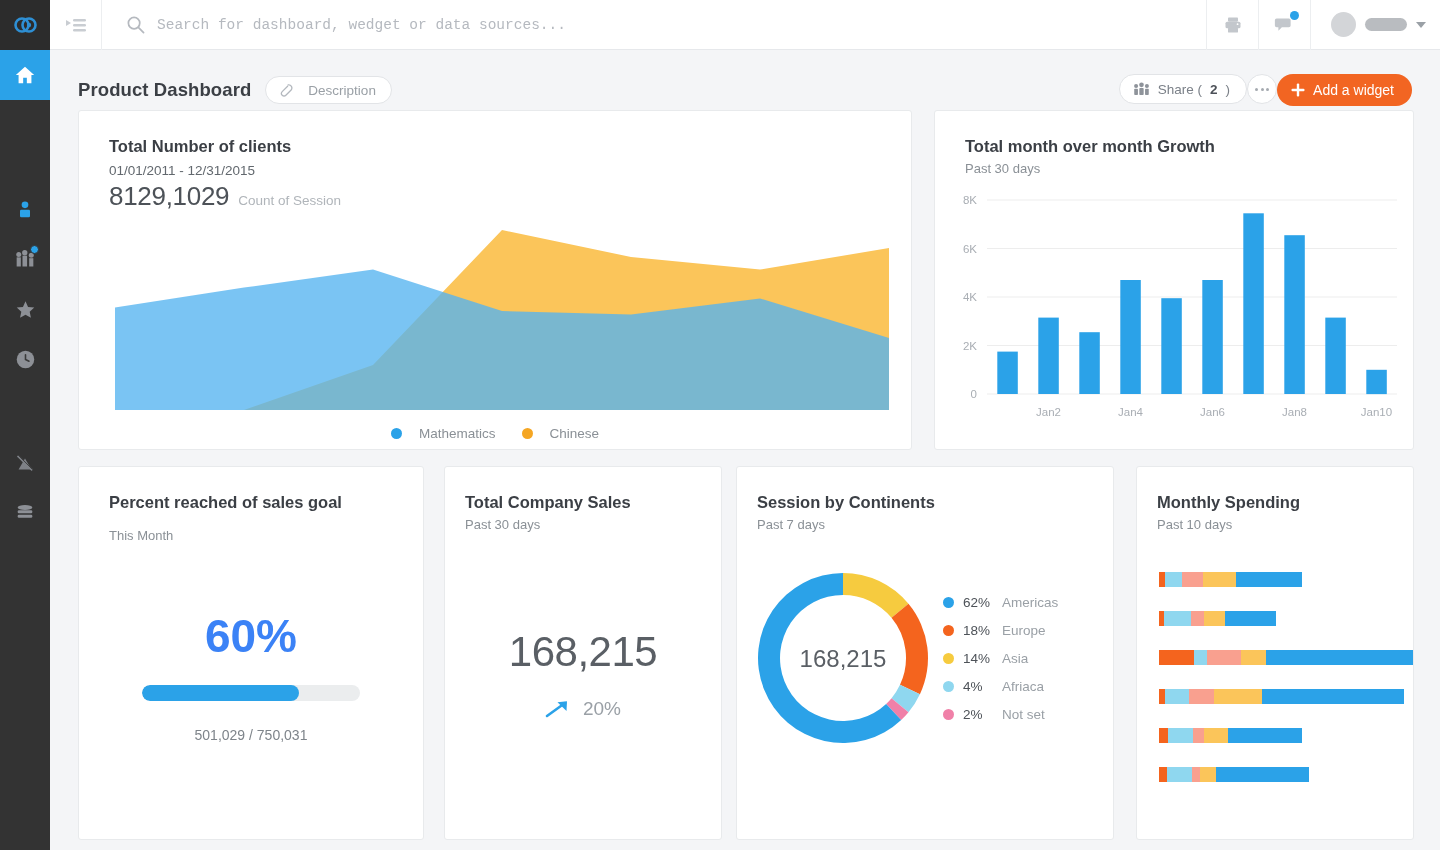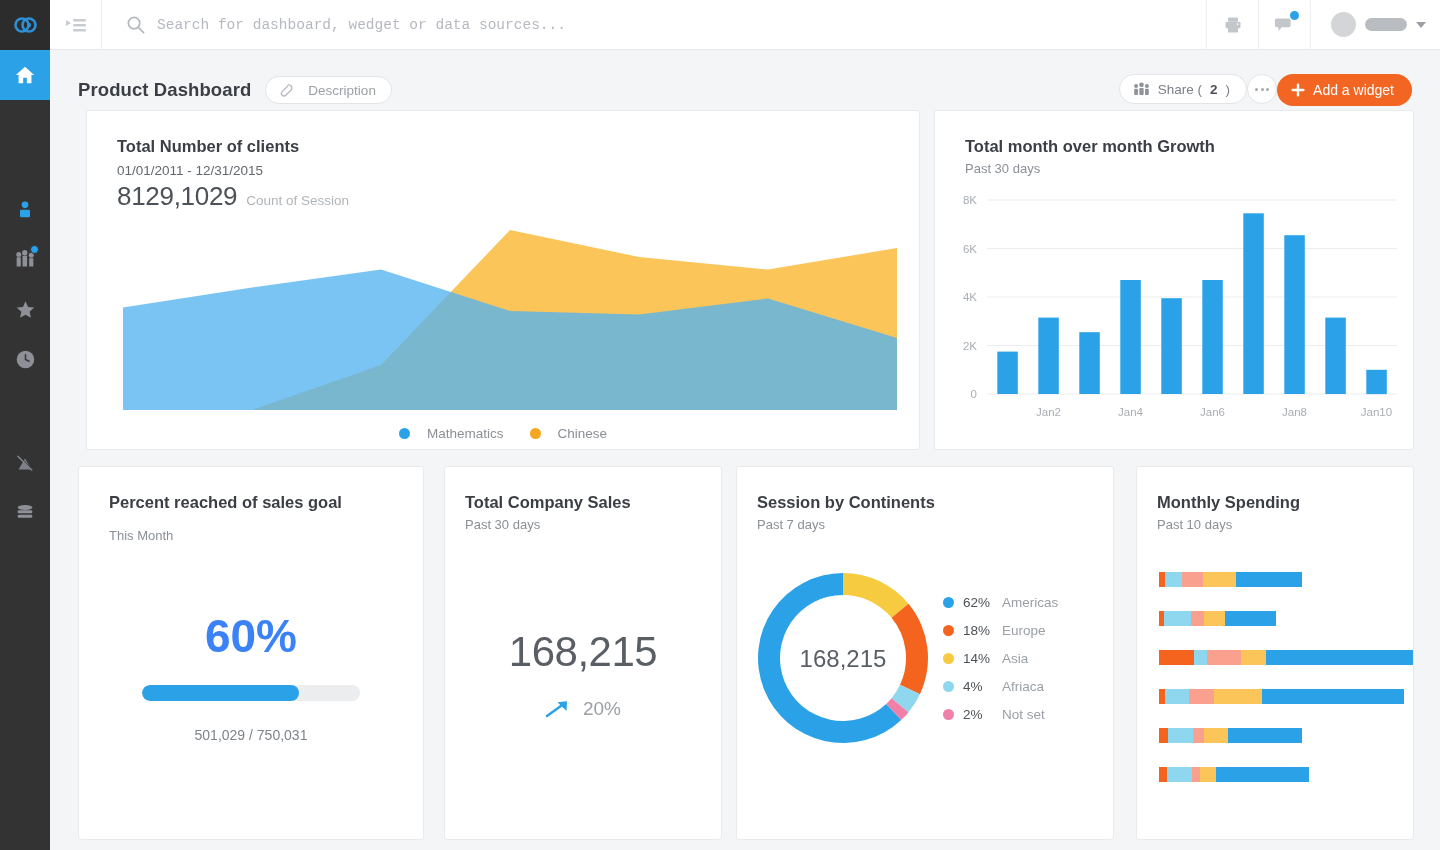--- a/index.html
+++ b/index.html
@@ -104,21 +104,21 @@
 
   
   .grid { position: absolute; left: 50px; top: 110px; right: 0; bottom: 0; padding: 0 28px; }
   .card {
     background: #fff; border: 1px solid #e8eaec; border-radius: 3px;
     position: absolute; overflow: hidden;
   }
   .card-title { font-size: 16.5px; font-weight: bold; color: #3b3f45; }
   .card-sub { font-size: 13px; color: #8a9096; margin-top: 5px; }
 
-  #card-clients   { left: 36px;   top: 0;    width: 834px; height: 340px; }
+  #card-clients   { left: 28px;   top: 0;    width: 834px; height: 340px; }
   #card-growth    { left: 884px;  top: 0;    width: 480px; height: 340px; }
   #card-goal      { left: 28px;   top: 356px; width: 346px; height: 374px; }
   #card-sales     { left: 394px;  top: 356px; width: 278px; height: 374px; }
   #card-continent { left: 686px;  top: 356px; width: 378px; height: 374px; }
   #card-spending  { left: 1086px; top: 356px; width: 278px; height: 374px; }
 
   .card-pad { padding: 26px 30px 0 30px; }
   .kpi-range { font-size: 13.5px; color: #62686e; margin-top: 7px; }
   .kpi-value-row { display: flex; align-items: baseline; gap: 9px; margin-top: 3px; }
   .kpi-value { font-size: 26px; color: #4d5258; letter-spacing: -.3px; }

